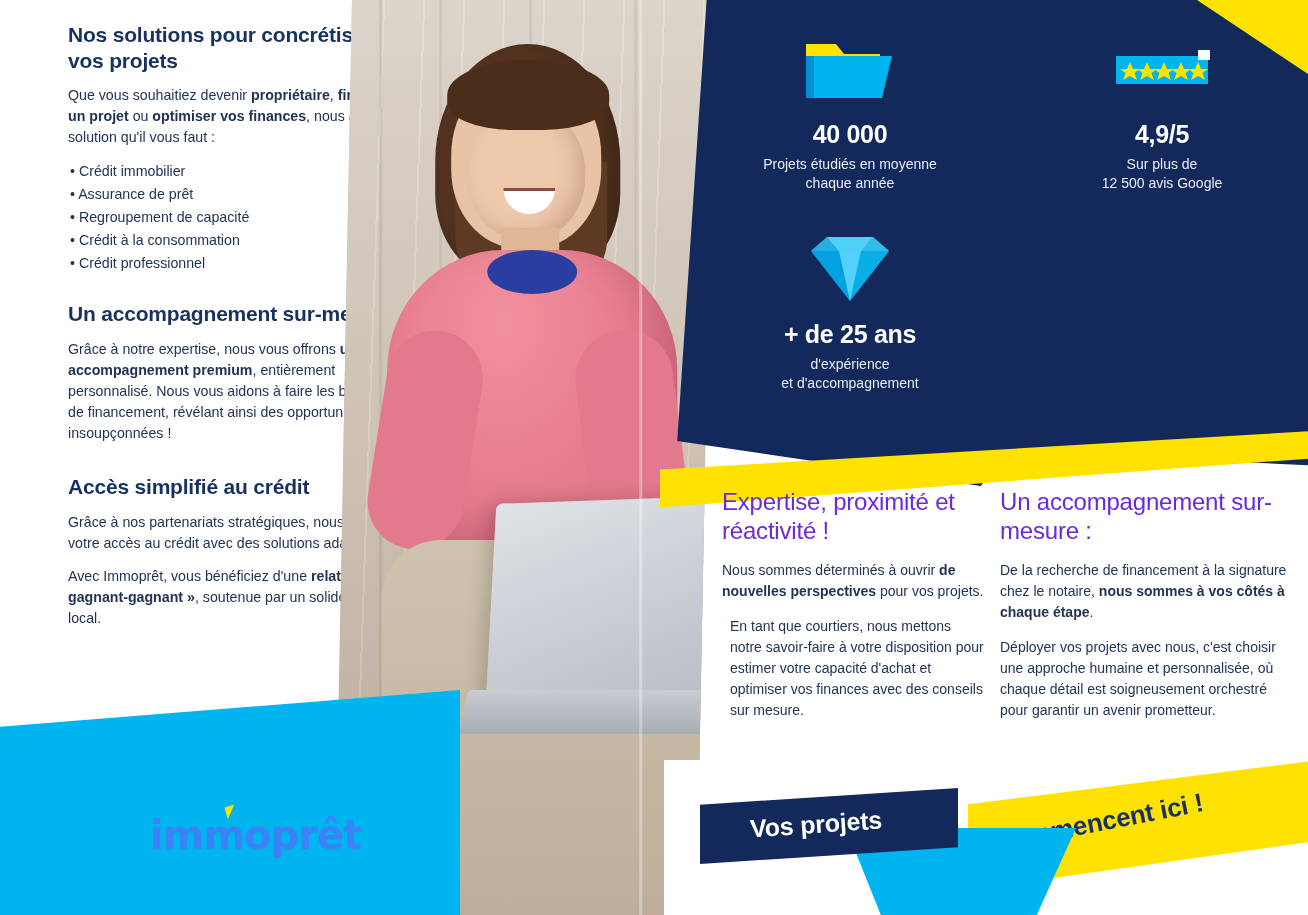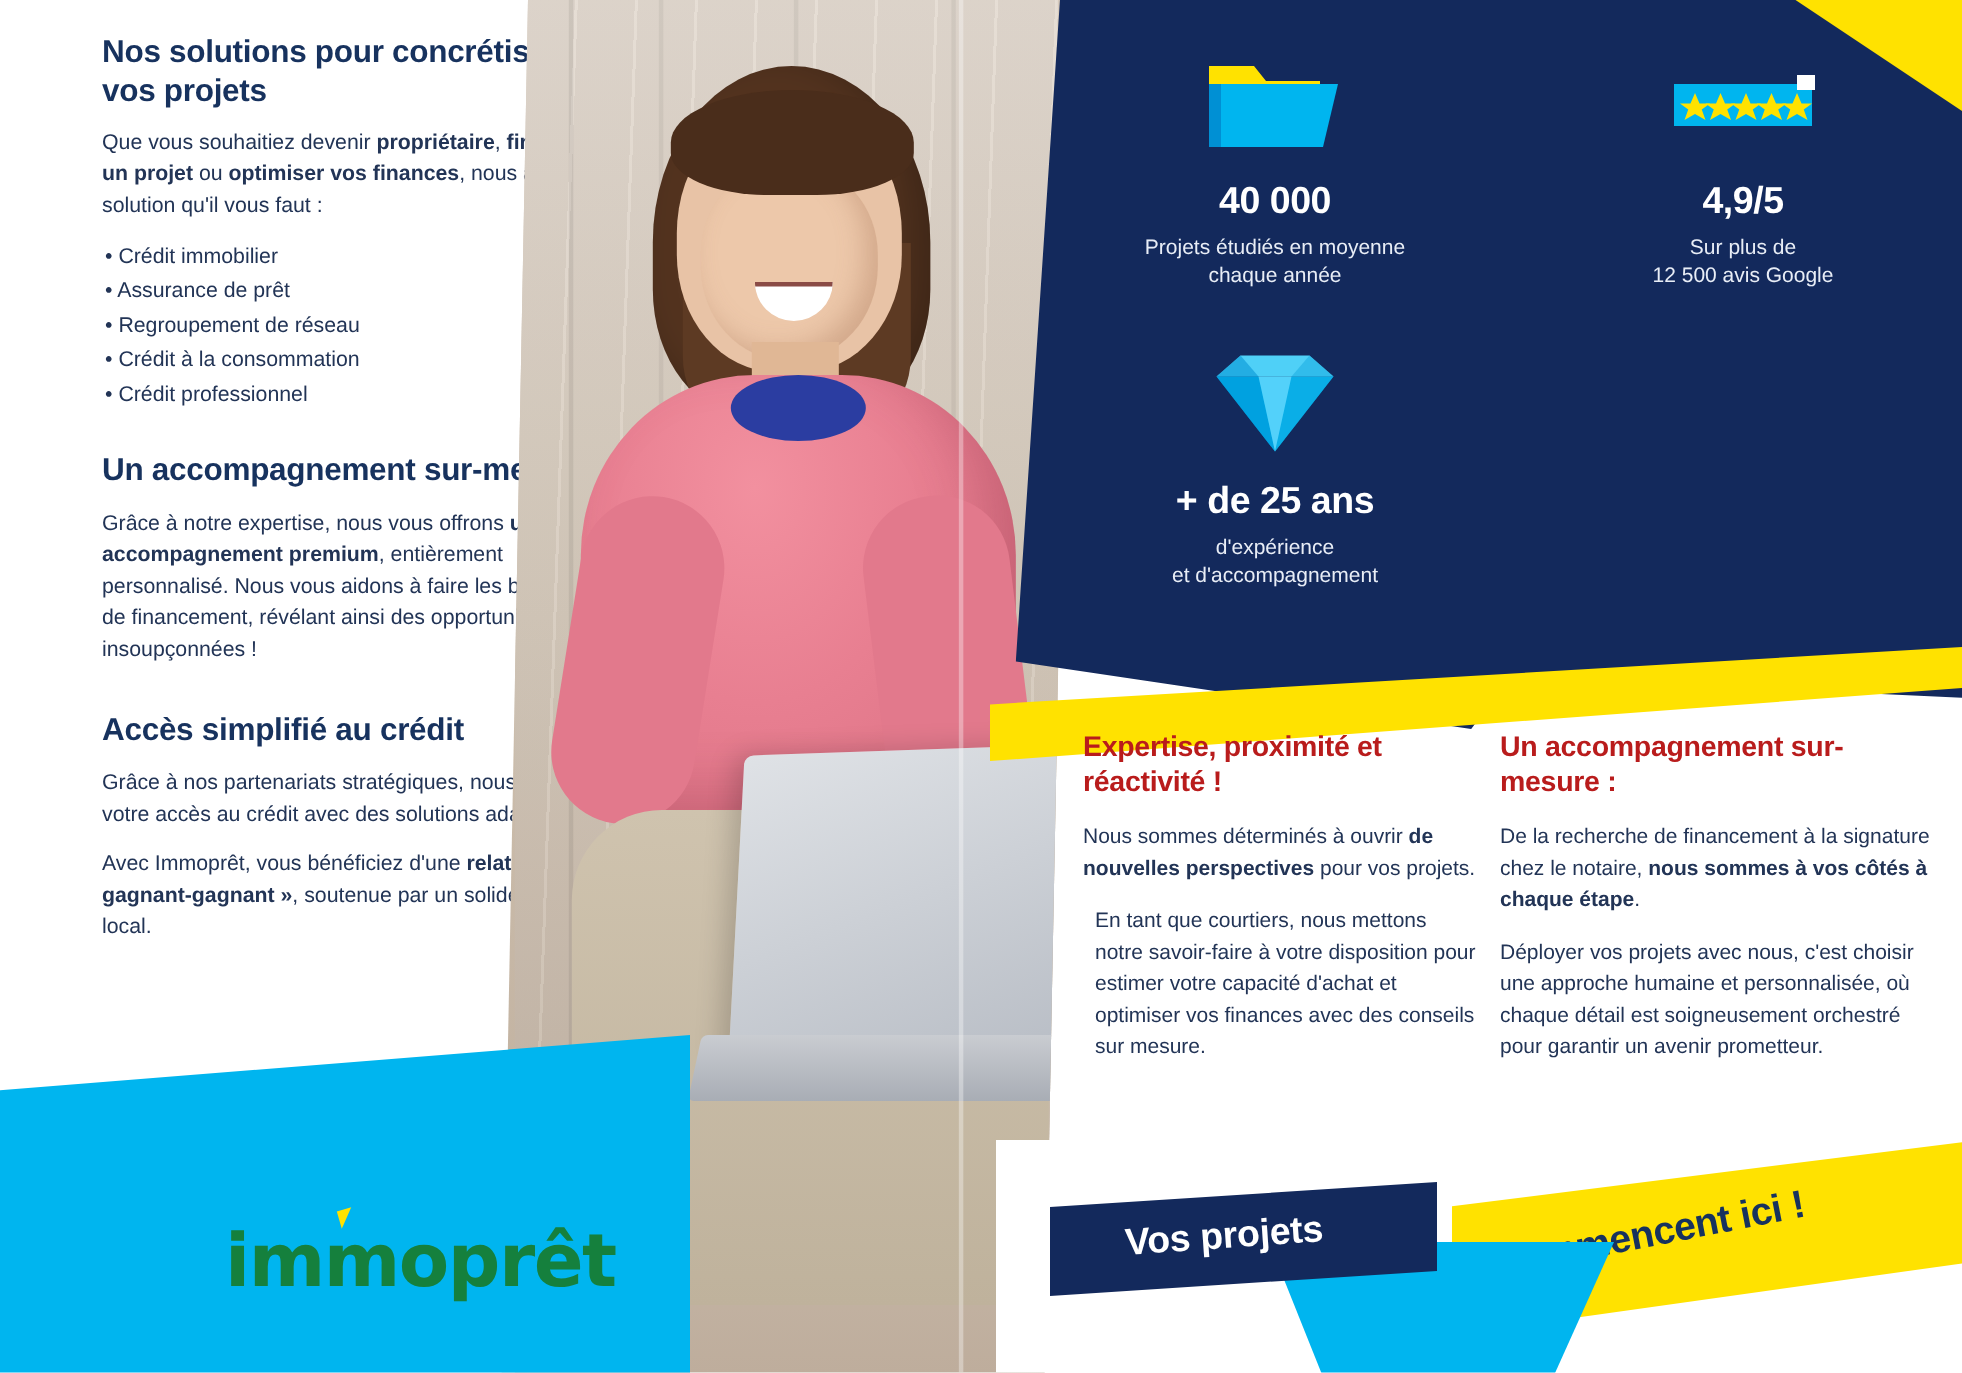--- a/index.html
+++ b/index.html
@@ -153,36 +153,36 @@
   .yellow-band {
     position:absolute; left:660px; top:430px; width:670px; height:90px;
     background:#ffe200;
     clip-path: polygon(0 44%, 100% 0, 100% 30%, 0 86%);
   }
 
   
   .col-mid { position:absolute; left:722px; top:487px; width:262px; }
   .col-right { position:absolute; left:1000px; top:487px; width:290px; }
   .h-sub {
-    font-size:19px; font-weight:bold; line-height:1.22; color:#b91c1c;
+    font-size:24px; font-weight:normal; line-height:1.22; color:#6d28d9;
     letter-spacing:-0.2px; margin:0 0 14px 0;
   }
   .p-sm { font-size:14px; line-height:1.5; color:#223456; margin:0 0 14px 0; }
   .p-sm.indent { padding-left:8px; }
 
   
   .cyan-big {
     position:absolute; left:-10px; top:690px; width:470px; height:235px;
     background:#00b5ef;
     clip-path: polygon(0 16%, 100% 0, 100% 100%, 0 100%);
   }
   .logo {
     position:absolute; left:150px; top:812px;
     font-family:"DejaVu Sans", sans-serif;
-    font-size:49px; font-weight:bold; color:#15803d; letter-spacing:-1px;
+    font-size:40px; font-weight:bold; color:#3b82f6; letter-spacing:-1px;
   }
   .logo .mark {
     position:absolute; left:76px; top:-6px; width:0; height:0;
     border-left:10px solid #ffe200; border-bottom:12px solid transparent;
     transform:rotate(-16deg);
   }
 
   
   .ribbon-navy {
     position:absolute; left:700px; top:788px; width:258px; height:76px;
@@ -225,21 +225,21 @@
 
     <h2 class="h-title">Nos solutions pour concrétiser vos projets</h2>
 
     <p class="body-text">
       <span>Que vous souhaitiez devenir </span><b>propriétaire</b><span>, </span><b>financer un projet</b><span> ou </span><b>optimiser vos finances</b><span>, nous avons la solution qu'il vous faut :</span>
     </p>
 
     <ul class="bullets">
       <li>Crédit immobilier</li>
       <li>Assurance de prêt</li>
-      <li>Regroupement de réseau</li>
+      <li>Regroupement de capacité</li>
       <li>Crédit à la consommation</li>
       <li>Crédit professionnel</li>
     </ul>
 
     <div class="sec">
       <h2 class="h-title">Un accompagnement sur-mesure :</h2>
       <p class="body-text">
         <span>Grâce à notre expertise, nous vous offrons </span><b>un accompagnement premium</b><span>, entièrement personnalisé. Nous vous aidons à faire les bons choix de financement, révélant ainsi des opportunités insoupçonnées !</span>
       </p>
     </div>

